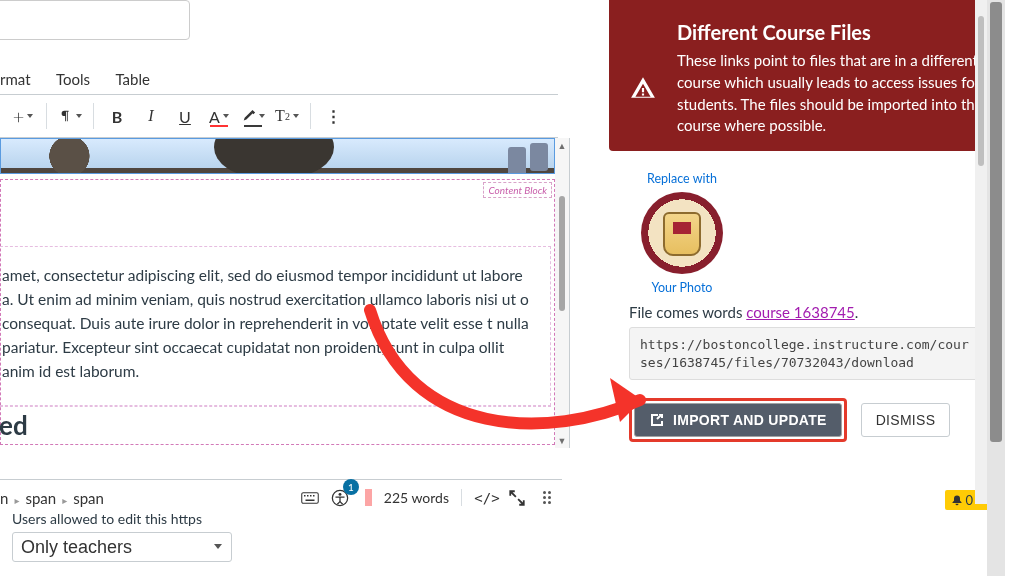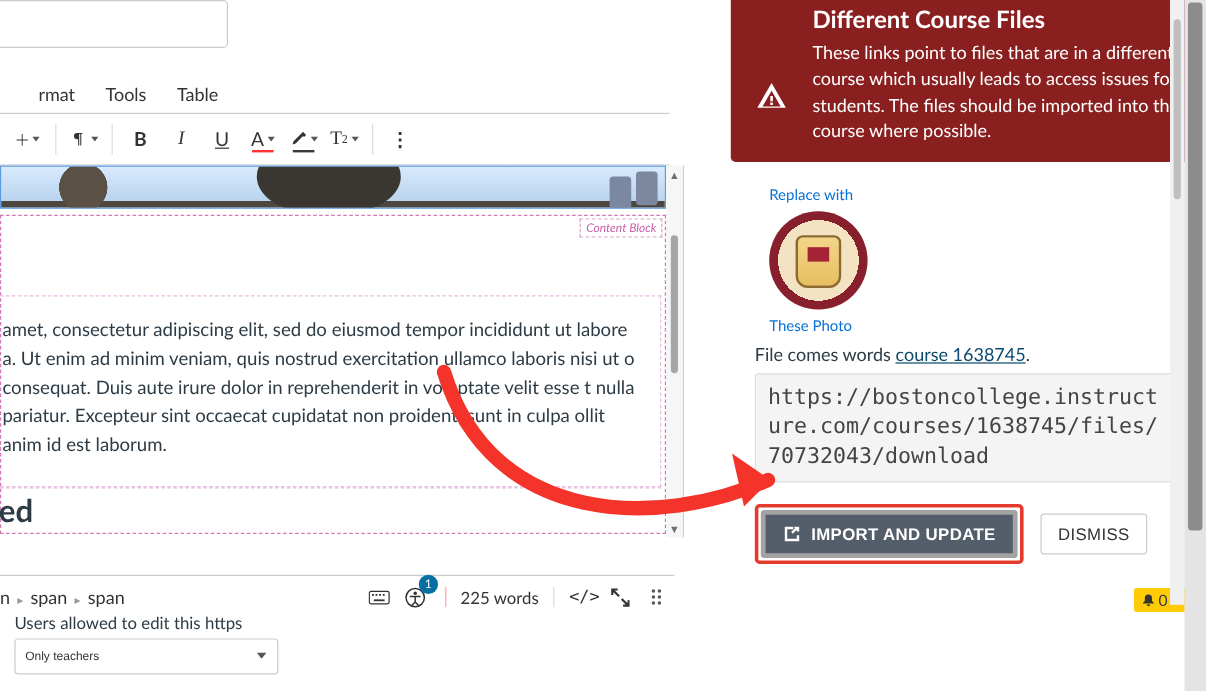--- a/index.html
+++ b/index.html
@@ -2,21 +2,21 @@
 <html><head>
 <meta charset="utf-8">
 <style>
   * { box-sizing: border-box; margin: 0; padding: 0; }
   html, body { width: 1024px; height: 576px; overflow: hidden; font-family: "Segoe UI", "Lato", Arial, sans-serif; color: #2d3b45; background: #fff; }
   .stage { position: relative; width: 1024px; height: 576px; }
 
   
   .editor-pane { position: absolute; left: 0; top: 0; width: 580px; height: 576px; }
   .title-field { position: absolute; left: -180px; top: 0; width: 370px; height: 40px; border: 1px solid #ccc; border-radius: 4px; background: #fff; }
-  .menu-line { position: absolute; left: 0; top: 70px; font-size: 15px; color: #333; padding-left: 32px; }
+  .menu-line { position: absolute; left: 0; top: 70px; font-size: 15px; color: #333; }
   .menu-line span { margin-right: 22px; }
 
   .toolbar { position: absolute; left: 0; top: 94px; width: 558px; height: 44px; border-top: 1px solid #c7cdd1; border-bottom: 1px solid #c7cdd1; display: flex; align-items: center; padding-left: 6px; background: #fff; }
   .toolbar .sep { width: 1px; height: 26px; background: #d8dde1; margin: 0 6px; }
   .tb-btn { width: 34px; height: 34px; display: flex; align-items: center; justify-content: center; color: #333; font-size: 16px; border-radius: 3px; position: relative; }
   .tb-plus { font-size: 20px; font-weight: 300; }
   .chev-sm:after { content: ""; display: inline-block; margin-left: 3px; border-left: 3px solid transparent; border-right: 3px solid transparent; border-top: 4px solid #555; vertical-align: middle; }
   .tb-bold { font-weight: 700; }
   .tb-italic { font-style: italic; font-family: Georgia, serif; }
   .tb-u { text-decoration: underline; }
@@ -46,53 +46,53 @@
   .lorem { font-size: 15.5px; line-height: 1.55; color: #2d3b45; }
   .h-frag { position: absolute; left: -16px; right: 3px; bottom: 0; height: 38px; border-top: 1px dashed #e6bde0; font-size: 26px; font-weight: 700; padding-left: 14px; padding-top: 2px; }
 
   .status-bar { position: absolute; left: 0; top: 479px; width: 562px; height: 36px; border-top: 1px solid #c7cdd1; display: flex; align-items: center; font-size: 14px; color: #333; }
   .status-bar .bc { font-size: 15px;}
   .status-bar .bc .sep2 { margin: 0 6px; font-size: 10px; color: #999; }
   .status-bar .spacer { flex: 1; }
   .status-bar .ic { width: 30px; height: 30px; display: flex; align-items: center; justify-content: center; color: #333; position: relative; }
   .status-bar .ic svg { width: 18px; height: 18px; }
   .badge1 { position: absolute; top: -4px; right: -4px; width: 16px; height: 16px; border-radius: 50%; background: #0770a3; color: #fff; font-size: 10px; display: flex; align-items: center; justify-content: center; }
-  .words { margin: 0 10px; border-left: 1px solid #fca5a5; border-right: 1px solid #d8dde1; padding: 0 12px; }
+  .words { margin: 0 10px; border-left: 7px solid #fca5a5; border-right: 1px solid #d8dde1; padding: 0 12px; }
   .expand-ic svg { width: 16px; height: 16px; }
   .dot3 { display: grid; grid-template-columns: 3px 3px; grid-auto-rows: 3px; gap: 2px; }
   .dot3 span { background:#555; width:3px; height:3px; border-radius:50%; }
 
   .perm-label { position: absolute; left: 12px; top: 510px; font-size: 14px; color: #2d3b45; }
-  .perm-select { position: absolute; left: 12px; top: 532px; width: 220px; height: 30px; border: 1px solid #c7cdd1; border-radius: 3px; font-size: 10px; padding: 0 8px; color: #333; background: #fff; appearance: none; }
+  .perm-select { position: absolute; left: 12px; top: 532px; width: 220px; height: 30px; border: 1px solid #c7cdd1; border-radius: 3px; font-size: 18px; padding: 0 8px; color: #333; background: #fff; appearance: none; }
   .perm-wrap:after { content: ""; position: absolute; left: 214px; top: 544px; border-left: 4px solid transparent; border-right: 4px solid transparent; border-top: 5px solid #555; }
 
   
   .right-pane { position: absolute; left: 609px; top: 0; width: 396px; height: 576px; }
   .warn-card { background: #8a1f1f; color: #fff; border-radius: 0 0 4px 4px; padding: 0 0 14px 0; display: flex; }
   .warn-icon-col { width: 68px; display: flex; align-items: center; justify-content: center; padding-top: 38px; }
-  .warn-text-col { flex: 1; padding: 4px 18px 0 0; }
+  .warn-text-col { flex: 1; padding: 20px 18px 0 0; }
   .warn-title { font-size: 20px; font-weight: 700; line-height: 1.2; }
   .warn-body { font-size: 15px; line-height: 1.45; margin-top: 6px; }
 
   .issue-block { padding: 14px 20px 4px 20px; }
-  .replace-card { display: inline-block; padding: 6px 12px 6px 12px; }
+  .replace-card { display: inline-block; text-align: center; padding: 6px 12px 6px 12px; }
   .replace-title { color: #0770d8; font-size: 12.5px; margin-bottom: 6px; }
   .seal { width: 82px; height: 82px; margin: 0 auto; position: relative; }
   .seal .ring { position: absolute; inset: 0; border-radius: 50%; background: radial-gradient(circle at 50% 50%, #f3e3c2 0 58%, #881f2d 58% 100%); }
   .seal .inner { position: absolute; left: 22px; top: 20px; width: 38px; height: 44px; background: linear-gradient(#f3d58a, #e7bf60); border-radius: 6px 6px 10px 10px; border: 2px solid #8d6b2e; }
   .seal .inner:before { content:""; position:absolute; left:8px; top:8px; right:8px; height:12px; background:#a52334; }
   .replace-caption { color: #0770d8; font-size: 12.5px; margin-top: 6px; }
   .file-from { font-size: 15px; color: #2d3b45; margin-top: 2px; }
-  .file-from a { color: #0c4a6e; text-decoration: underline; }
-
-  .url-box { margin-top: 6px; background: #f4f4f4; border: 1px solid #ddd; border-radius: 3px; padding: 8px 10px; font-family: "Menlo", "Consolas", monospace; font-size: 18px; color: #444; word-break: break-all; line-height: 1.35; }
+  .file-from a { color: #a21caf; text-decoration: underline; }
+
+  .url-box { margin-top: 6px; background: #f4f4f4; border: 1px solid #ddd; border-radius: 3px; padding: 8px 10px; font-family: "Menlo", "Consolas", monospace; font-size: 13px; color: #444; word-break: break-all; line-height: 1.35; }
 
   .action-row { margin-top: 18px; display: flex; gap: 14px; align-items: center; }
   .import-wrap { border: 3px solid #e43a2b; border-radius: 4px; padding: 2px; }
-  .btn-import { background: #545d6a; color: #fff; border: 4px solid #a3a3a3; border-radius: 3px; padding: 8px 14px; font-size: 14px; font-weight: 600; display: flex; align-items: center; gap: 8px; letter-spacing: .3px; }
+  .btn-import { background: #545d6a; color: #fff; border: 1px solid #a3a3a3; border-radius: 3px; padding: 8px 14px; font-size: 14px; font-weight: 600; display: flex; align-items: center; gap: 8px; letter-spacing: .3px; }
   .btn-dismiss { background: #fff; color: #333; border: 1px solid #c7cdd1; border-radius: 3px; padding: 8px 14px; font-size: 14px; letter-spacing: .3px; }
 
   
   .notif-tag { position: absolute; right: 14px; bottom: 66px; background: #ffcb05; border-radius: 2px; padding: 2px 6px 2px 6px; font-size: 13px; display: flex; align-items: center; gap: 2px; }
   .notif-tag .bell { width: 12px; height: 12px; }
   .notif-tag:after { content:""; border-left:4px solid transparent; border-right:4px solid transparent; border-top:5px solid #333; margin-left:2px; }
   .notif-box { position: absolute; left: 8px; right: 8px; bottom: 0; height: 64px; border: 4px solid #0a2a5c; background: #fff; display: flex; align-items: center; padding-left: 20px; font-size: 15px; color: #2d3b45; }
 
   
   .win-sb { position: absolute; right: 0; top: 0; bottom: 0; width: 18px; background: #e4e4e4; }
@@ -230,21 +230,21 @@
       </div>
     </div>
 
     <div class="issue-block">
       <div class="replace-card">
         <div class="replace-title">Replace with</div>
         <div class="seal">
           <div class="ring"></div>
             <div class="inner"></div>
         </div>
-        <div class="replace-caption">These Photo</div>
+        <div class="replace-caption">Your Photo</div>
       </div>
 
       <div class="file-from">
         <span>File comes words </span><a href="#">course 1638745</a><span>.</span>
       </div>
 
       <div class="url-box">https://bostoncollege.instructure.com/courses/1638745/files/70732043/download</div>
 
       <div class="action-row">
         <span class="import-wrap">

